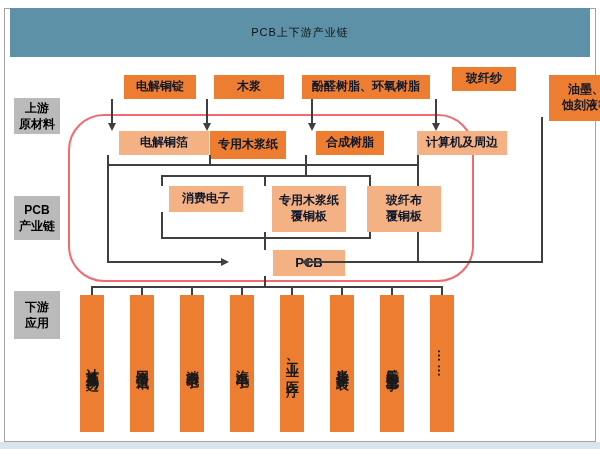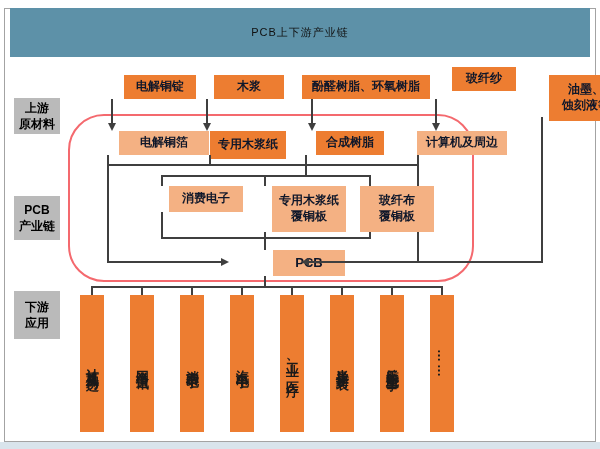--- a/index.html
+++ b/index.html
@@ -94,21 +94,21 @@
   <div class="ln" style="left:107px;top:164px;width:312px;height:2px;"></div>
 
   <div class="ln" style="left:161px;top:175px;width:210px;height:2px;"></div>
   <div class="ln" style="left:161px;top:177px;width:2px;height:9px;"></div>
   <div class="ln" style="left:264px;top:177px;width:2px;height:9px;"></div>
   <div class="ln" style="left:369px;top:177px;width:2px;height:9px;"></div>
 
   <div class="box light" style="left:125px;top:186px;width:74px;height:26px;">消费电子</div>
   <div class="box light" style="left:228px;top:186px;width:74px;height:46px;">专用木浆纸
 覆铜板</div>
-  <div class="box light" style="left:316px;top:186px;width:74px;height:46px;">玻纤布
+  <div class="box light" style="left:323px;top:186px;width:74px;height:46px;">玻纤布
 覆铜板</div>
 
   <div class="ln" style="left:161px;top:212px;width:2px;height:27px;"></div>
   <div class="ln" style="left:264px;top:232px;width:2px;height:18px;"></div>
   <div class="ln" style="left:369px;top:232px;width:2px;height:7px;"></div>
   <div class="ln" style="left:161px;top:237px;width:210px;height:2px;"></div>
 
   <div class="box light" style="left:229px;top:250px;width:72px;height:26px;font-size:13px;">PCB</div>
 
   <div class="ln" style="left:107px;top:261px;width:114px;height:2px;"></div>

